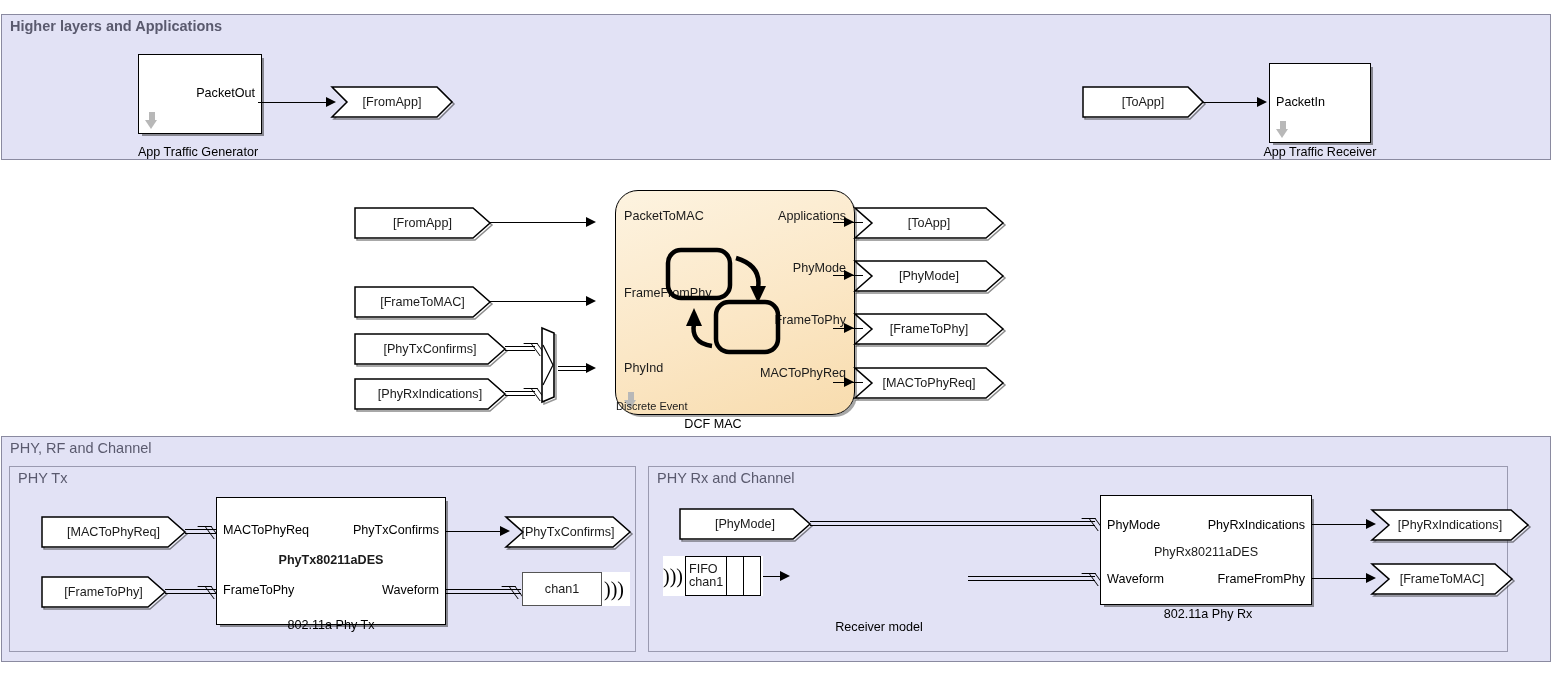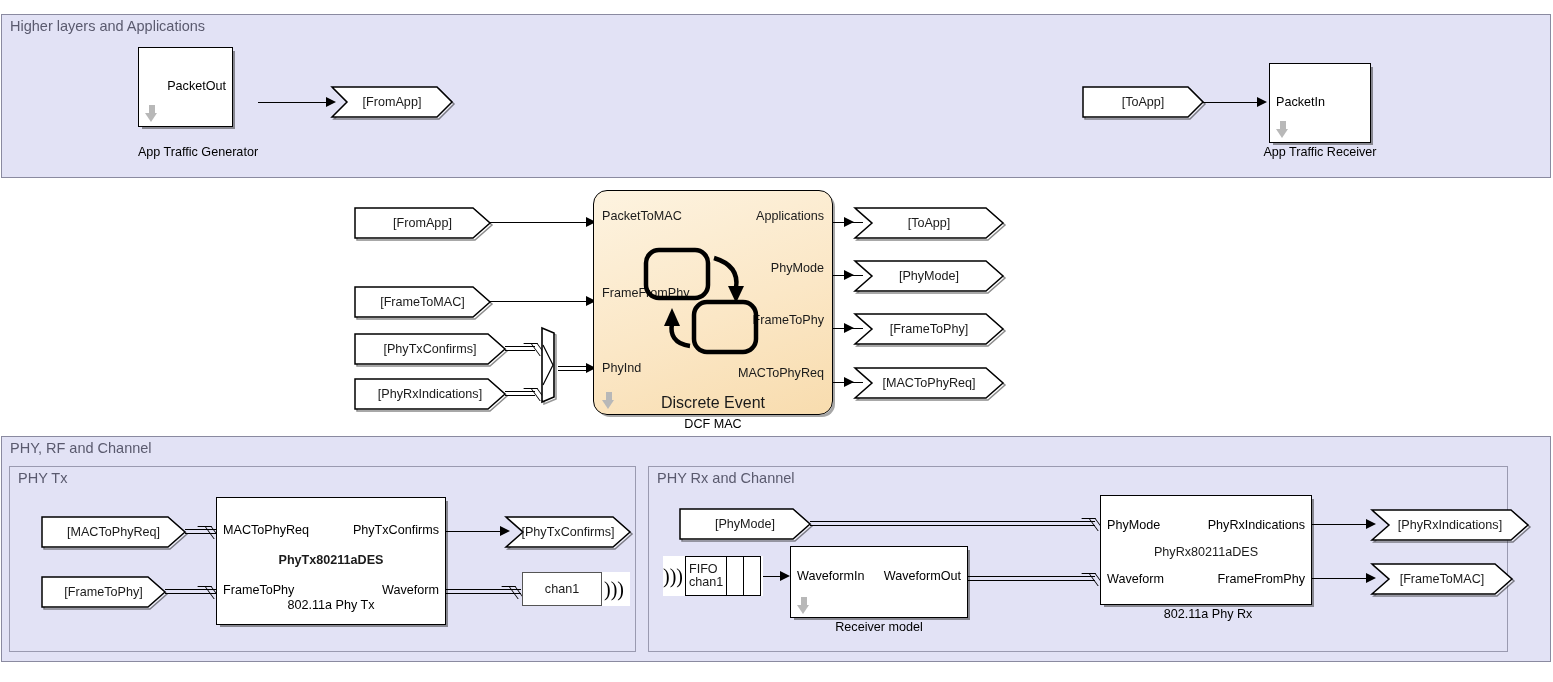--- a/index.html
+++ b/index.html
@@ -16,23 +16,23 @@
   
   .blk{position:absolute;background:#ffffff;border:1.6px solid #000;box-sizing:border-box;
        box-shadow:3px 3px 0 -1px rgba(60,60,60,.55);}
   .blk .port{position:absolute;font-size:12.6px;white-space:nowrap;color:#000;}
   .blk .port.l{left:6px;}
   .blk .port.r{right:6px;}
   .blk .ctr{position:absolute;left:0;right:0;text-align:center;font-size:12.6px;white-space:nowrap;}
   .blk-label{position:absolute;font-size:12.6px;color:#000;text-align:center;white-space:nowrap;}
 
   
-  .chart{position:absolute;border:1.6px solid #000;border-radius:14px;box-sizing:border-box;
+  .chart{position:absolute;border:1.6px solid #000;border-radius:23px;box-sizing:border-box;
          background:linear-gradient(160deg,#fdf3e0 0%,#fbe7c6 55%,#f8dcae 100%);
-         box-shadow:3px 3px 0 -1px rgba(60,60,60,.45);}
+         box-shadow:3px 3px 0 -1px rgba(60,60,60,.45);margin-left:22px;}
   .chart .port{position:absolute;font-size:12.6px;white-space:nowrap;}
   .chart .port.l{left:8px;}
   .chart .port.r{right:8px;}
 
   
   .subglyph{position:absolute;width:13px;height:17px;}
   .subglyph:before{content:"";position:absolute;left:3.5px;top:0;width:6px;height:9px;background:#b8b8b8;}
   .subglyph:after{content:"";position:absolute;left:0;top:8px;width:0;height:0;
                   border-left:6.5px solid transparent;border-right:6.5px solid transparent;
                   border-top:9px solid #b8b8b8;}
@@ -66,25 +66,25 @@
   .fifo{position:absolute;display:flex;align-items:stretch;background:#fff;}
   .fifo .cell{border:1.3px solid #000;border-left:none;box-sizing:border-box;width:17px;background:#fff;}
   .fifo .head{border:1.3px solid #000;box-sizing:border-box;padding:0 3px;display:flex;
               flex-direction:column;justify-content:center;font-size:12.6px;line-height:1.06;background:#fff;}
 </style>
 </head>
 <body>
 
 <div class="canvas">
 
-  <div class="area" style="left:1px;top:14px;width:1550px;height:164px;">
+  <div class="area" style="left:1px;top:14px;width:1550px;height:146px;font-weight:bold;">
     <div class="area-title">Higher layers and Applications</div>
   </div>
 
-  <div class="blk" style="left:138px;top:47px;width:95px;height:80px;padding-left:40px;">
+  <div class="blk" style="left:138px;top:54px;width:124px;height:80px;padding-left:40px;">
     <div class="port r" style="top:31px;">PacketOut</div>
     <div class="subglyph" style="left:6px;bottom:4px;"></div>
   </div>
   <div class="blk-label" style="left:108px;top:145px;width:180px;">App Traffic Generator</div>
 
   <div class="ln h" style="left:258px;top:102px;width:72px;"></div>
   <div class="arrowhead" style="left:326px;top:97px;"></div>
 
   <div class="tagwrap" style="left:332px;top:87px;width:120px;">
     <svg width="120" height="30" viewBox="0 0 120 30">
@@ -175,21 +175,21 @@
     <svg style="position:absolute;left:48px;top:55px;" width="130" height="115" viewBox="0 0 130 115">
       <rect x="4" y="4" width="62" height="48" rx="13" ry="13" fill="none" stroke="#000" stroke-width="4.5"></rect>
       <rect x="52" y="56" width="62" height="50" rx="13" ry="13" fill="none" stroke="#000" stroke-width="4.5"></rect>
       <path d="M72,12 C92,18 96,30 94,42" fill="none" stroke="#000" stroke-width="4.5"></path>
       <polygon points="86,40 102,40 94,57" fill="#000"></polygon>
       <path d="M48,100 C32,98 28,88 30,78" fill="none" stroke="#000" stroke-width="4.5"></path>
       <polygon points="22,80 38,80 30,62" fill="#000"></polygon>
     </svg>
 
     <div class="subglyph" style="left:8px;bottom:5px;"></div>
-    <div style="position:absolute;left:0;right:0;bottom:2px;text-align:center;font-size:16px;">Discrete Event</div>
+    <div style="position:absolute;left:0;right:0;bottom:2px;text-align:left;font-size:11px;">Discrete Event</div>
   </div>
   <div class="blk-label" style="left:623px;top:417px;width:180px;">DCF MAC</div>
 
   <div class="ln h" style="left:833px;top:222px;width:30px;"></div>
   <div class="arrowhead" style="left:844px;top:217px;"></div>
   <div class="tagwrap" style="left:855px;top:208px;width:148px;">
     <svg width="148" height="30" viewBox="0 0 148 30">
       <polygon points="0,0 131,0 148,15 131,30 0,30 17,15" fill="#fff" stroke="#000" stroke-width="1.5" transform="translate(2,2)" opacity="0.45"></polygon>
       <polygon points="0,0 131,0 148,15 131,30 0,30 17,15" fill="#fff" stroke="#000" stroke-width="1.5"></polygon>
     </svg>
@@ -254,21 +254,21 @@
   <div class="dbl" style="left:165px;top:589px;width:52px;"></div>
   <div class="chev" style="left:202px;top:585px;"></div>
 
   <div class="blk" style="left:216px;top:497px;width:230px;height:128px;">
     <div class="port l" style="top:25px;">MACToPhyReq</div>
     <div class="port l" style="top:85px;">FrameToPhy</div>
     <div class="port r" style="top:25px;">PhyTxConfirms</div>
     <div class="port r" style="top:85px;">Waveform</div>
     <div class="ctr" style="top:55px;font-weight:bold;">PhyTx80211aDES</div>
   </div>
-  <div class="blk-label" style="left:236px;top:598px;width:190px;">802.11a Phy Tx</div>
+  <div class="blk-label" style="left:236px;top:618px;width:190px;">802.11a Phy Tx</div>
 
   <div class="ln h" style="left:446px;top:531px;width:60px;"></div>
   <div class="arrowhead" style="left:500px;top:526px;"></div>
   <div class="tagwrap" style="left:506px;top:517px;width:124px;">
     <svg width="124" height="30" viewBox="0 0 124 30">
       <polygon points="0,0 107,0 124,15 107,30 0,30 17,15" fill="#fff" stroke="#000" stroke-width="1.5" transform="translate(2,2)" opacity="0.45"></polygon>
       <polygon points="0,0 107,0 124,15 107,30 0,30 17,15" fill="#fff" stroke="#000" stroke-width="1.5"></polygon>
     </svg>
     <div class="txt">[PhyTxConfirms]</div>
   </div>
@@ -302,25 +302,20 @@
         <span>FIFO</span>
         <span>chan1</span>
       </div>
       <div class="cell"></div>
       <div class="cell"></div>
     </div>
   </div>
   <div class="ln h" style="left:763px;top:576px;width:22px;"></div>
   <div class="arrowhead" style="left:780px;top:571px;"></div>
 
-  <div class="blk" style="left:790px;top:546px;width:178px;height:72px;">
-    <div class="port l" style="top:22px;">WaveformIn</div>
-    <div class="port r" style="top:22px;">WaveformOut</div>
-    <div class="subglyph" style="left:6px;bottom:3px;"></div>
-  </div>
   <div class="blk-label" style="left:789px;top:620px;width:180px;">Receiver model</div>
 
   <div class="dbl" style="left:968px;top:576px;width:127px;"></div>
   <div class="chev" style="left:1086px;top:572px;"></div>
 
   <div class="blk" style="left:1100px;top:495px;width:212px;height:110px;">
     <div class="port l" style="top:22px;">PhyMode</div>
     <div class="port l" style="top:76px;">Waveform</div>
     <div class="port r" style="top:22px;">PhyRxIndications</div>
     <div class="port r" style="top:76px;">FrameFromPhy</div>

